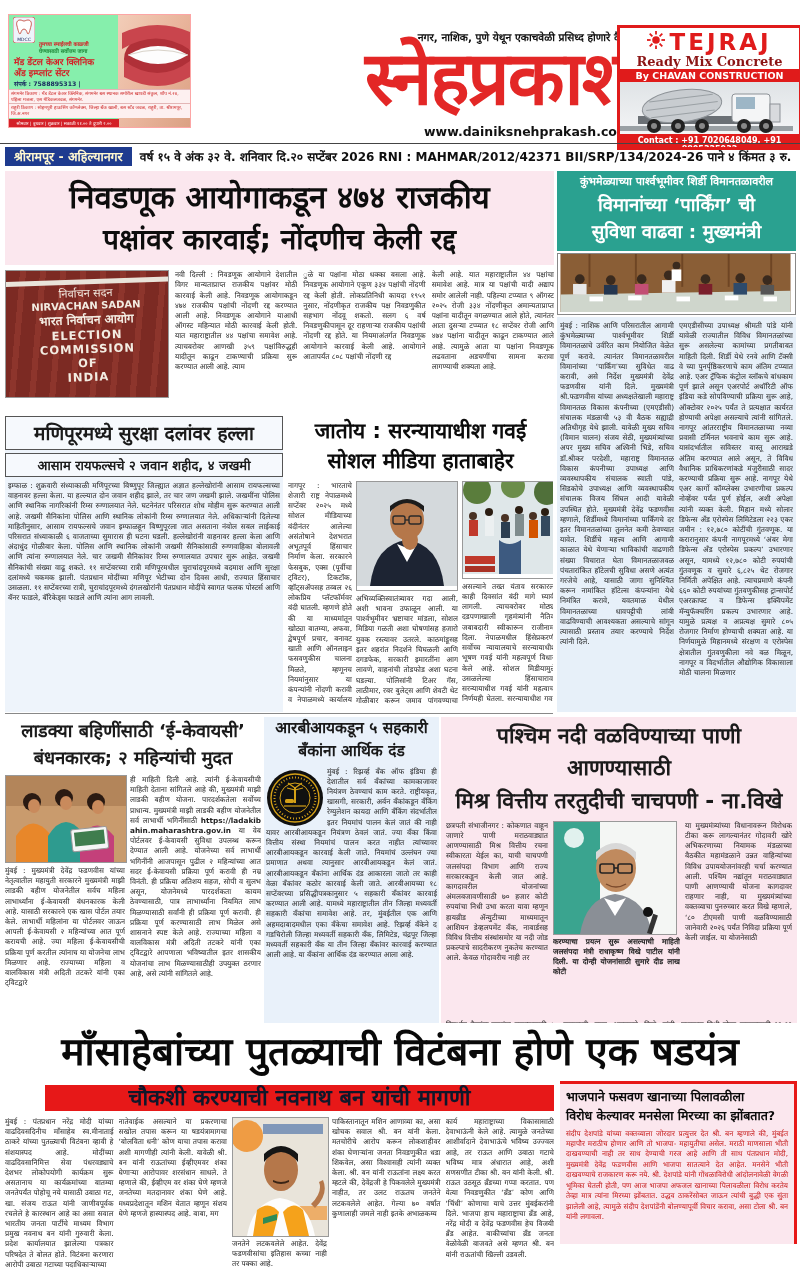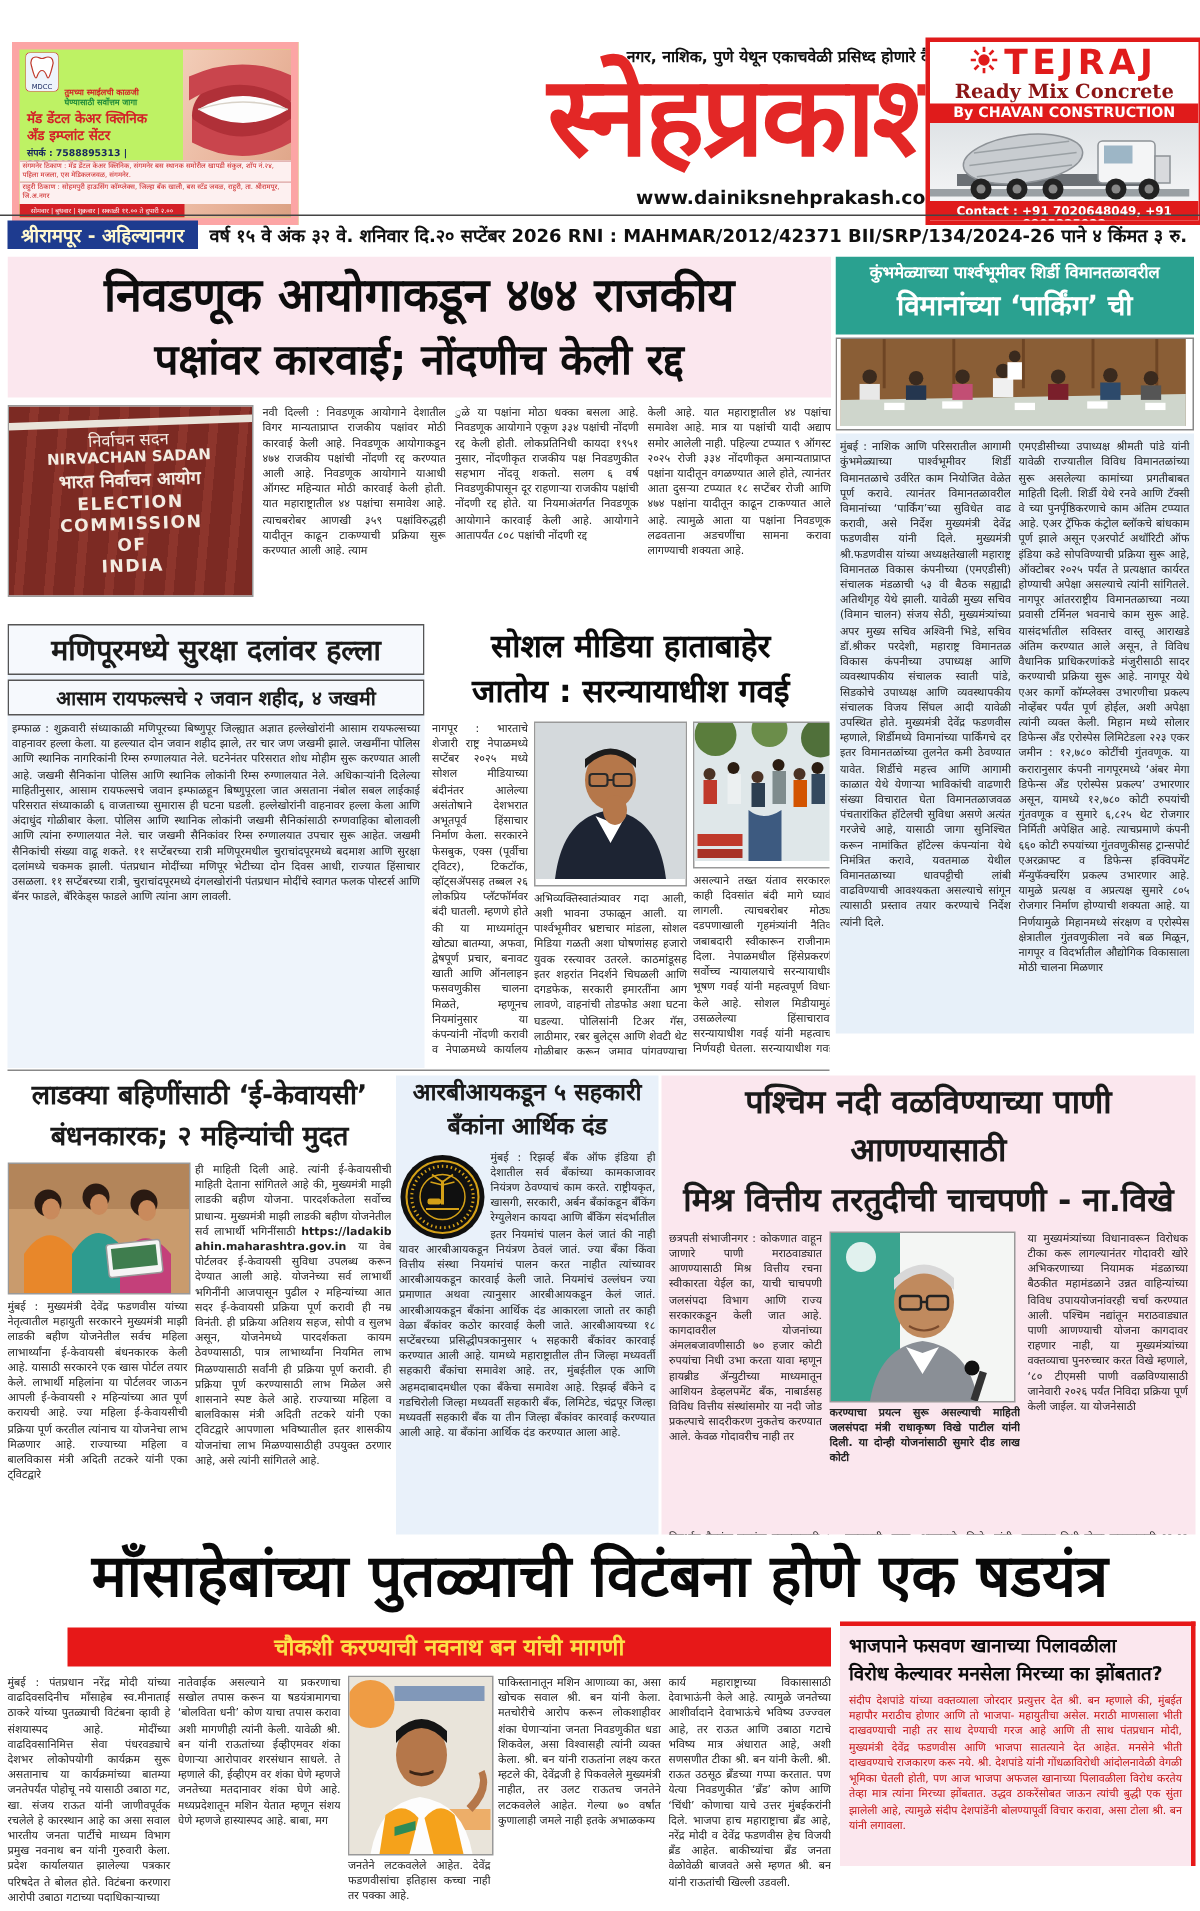--- a/index.html
+++ b/index.html
@@ -2,21 +2,21 @@
 <html><head>
 <meta charset="utf-8">
 <style>
   html,body{margin:0;padding:0;background:#e9e9e9;}
   .page{position:relative;width:800px;height:1274px;margin:0 auto;background:#ffffff;
         font-family:"DejaVu Sans",sans-serif;color:#1a1a1a;overflow:hidden;}
   .abs{position:absolute;}
   .body-txt{font-size:7.3px;line-height:1.4;text-align:justify;color:#232323;overflow:hidden;}
 
   
-  .ad-dental{left:8px;top:28px;width:181px;height:112px;border:5px solid #fca5a5;background:#bef264;overflow:hidden;}
+  .ad-dental{left:8px;top:14px;width:181px;height:112px;border:1px solid #fca5a5;background:#86efac;overflow:hidden;}
   .smile-img{position:absolute;right:0;top:0;width:72px;height:112px;background:linear-gradient(115deg,#f2cdb8 0%,#e9b49b 55%,#dba183 100%);overflow:hidden;}
   .tooth-badge{position:absolute;left:4px;top:2px;width:22px;height:26px;}
   .ad-dental .tag{font-size:5.4px;font-weight:bold;line-height:1.25;}
   .t-red{color:#d42027;} .t-green{color:#1f8a3a;}
   .clinic-name{font-size:9px;font-weight:bold;color:#d42027;line-height:1.2;}
   .clinic-contact{font-size:6.2px;font-weight:bold;color:#17265e;}
   .addr-bar{font-size:4.6px;line-height:1.25;color:#c22;background:#fdf0f0;border-top:1px solid #e3b6b6;padding:1px 2px;}
   .timing-bar{position:absolute;left:0;bottom:0;width:110px;background:#d42027;color:#fff;font-size:4.4px;text-align:center;padding:1px 0;}
 
   .mast-tagline{left:402px;top:30px;width:250px;font-size:10.5px;font-weight:bold;color:#111;text-align:center;}
@@ -97,22 +97,22 @@
   .vk-body{display:flex;gap:5px;margin-top:4px;height:196px;}
   .vk-c1{width:102px;flex:0 0 auto;}
   .vk-c2{width:127px;flex:0 0 auto;display:flex;flex-direction:column;gap:2px;justify-content:space-between;}
   .vk-c3{flex:1;}
   .vikhe-photo{width:122px;height:112px;border:1px solid #999;}
   .vk-foot{display:flex;gap:6px;margin-top:3px;}
   .vk-foot div{flex:1;}
 
   
   .banner{left:0;top:1026px;width:800px;text-align:center;font-weight:bold;font-size:39px;color:#090909;line-height:1.35;}
-  .redbar{left:45px;top:1085px;width:509px;height:26px;background:#e71818;color:#fde047;font-weight:bold;
-          font-size:15px;text-align:center;line-height:26px;}
+  .redbar{left:45px;top:1085px;width:509px;height:26px;background:#e71818;color:#0f172a;font-weight:bold;
+          font-size:22px;text-align:center;line-height:26px;}
   .bt{left:5px;top:1117px;width:549px;height:152px;display:flex;gap:5px;overflow:hidden;}
   .bt-col{flex:1;}
   .bt-mid{width:95px;flex:0 0 auto;display:flex;flex-direction:column;gap:2px;}
   .ban-photo{width:95px;height:118px;border:1px solid #999;}
 
   .bjp{left:560px;top:1081px;width:237px;height:163px;background:#fbe7ee;border-top:3px solid #e71818;
        border-right:3px solid #e71818;padding:4px 6px;box-sizing:border-box;overflow:hidden;}
   .bjp-head{font-weight:bold;font-size:12.5px;line-height:1.5;color:#0b0b0b;}
   .bjp-body{margin-top:3px;font-size:7.2px;line-height:1.45;text-align:justify;color:#c41414;}
 </style>
@@ -233,20 +233,21 @@
       <div class="lead-col body-txt">नवी दिल्ली : निवडणूक आयोगाने देशातील विगर मान्यताप्राप्त राजकीय पक्षांवर मोठी कारवाई केली आहे. निवडणूक आयोगाकडून ४७४ राजकीय पक्षांची नोंदणी रद्द करण्यात आली आहे. निवडणूक आयोगाने याआधी ऑगस्ट महिन्यात मोठी कारवाई केली होती. यात महाराष्ट्रातील ४४ पक्षांचा समावेश आहे. त्याचबरोबर आणखी ३५९ पक्षांविरुद्धही यादीतून काढून टाकण्याची प्रक्रिया सुरू करण्यात आली आहे. त्याम</div>
       <div class="lead-col body-txt">ुळे या पक्षांना मोठा धक्का बसला आहे. निवडणूक आयोगाने एकूण ३३४ पक्षांची नोंदणी रद्द केली होती. लोकप्रतिनिधी कायदा १९५१ नुसार, नोंदणीकृत राजकीय पक्ष निवडणुकीत सहभाग नोंदवू शकतो. सलग ६ वर्ष निवडणुकीपासून दूर राहणाऱ्या राजकीय पक्षांची नोंदणी रद्द होते. या नियमाअंतर्गत निवडणूक आयोगाने कारवाई केली आहे. आयोगाने आतापर्यंत ८०८ पक्षांची नोंदणी रद्द</div>
       <div class="lead-col body-txt">केली आहे. यात महाराष्ट्रातील ४४ पक्षांचा समावेश आहे. मात्र या पक्षांची यादी अद्याप समोर आलेली नाही. पहिल्या टप्प्यात ९ ऑगस्ट २०२५ रोजी ३३४ नोंदणीकृत अमान्यताप्राप्त पक्षांना यादीतून वगळण्यात आले होते, त्यानंतर आता दुसऱ्या टप्प्यात १८ सप्टेंबर रोजी आणि ४७४ पक्षांना यादीतून काढून टाकण्यात आले आहे. त्यामुळे आता या पक्षांना निवडणूक लढवताना अडचणींचा सामना करावा लागण्याची शक्यता आहे.</div>
     </div>
   </div>
 
   <div class="abs cm">
     <div class="cm-head">
       <div class="cm-kicker">कुंभमेळ्याच्या पार्श्वभूमीवर शिर्डी विमानतळावरील</div>
       <div class="cm-l">विमानांच्या ‘पार्किंग’ ची</div>
+      <div class="cm-l">सुविधा वाढवा : मुख्यमंत्री</div>
     </div>
     <div class="cm-photo">
       <svg width="235" height="58" viewBox="0 0 238 60">
         <rect width="238" height="60" fill="#8a5e36"></rect>
         <g stroke="#6e4524" stroke-width="2">
           <line x1="30" y1="0" x2="30" y2="34"></line>
             <line x1="78" y1="0" x2="78" y2="34"></line>
           <line x1="126" y1="0" x2="126" y2="34"></line>
             <line x1="174" y1="0" x2="174" y2="34"></line>
             <line x1="218" y1="0" x2="218" y2="34"></line>
@@ -286,22 +287,22 @@
   </div>
 
   <div class="abs mn">
     <div class="mn-h1">मणिपूरमध्ये सुरक्षा दलांवर हल्ला</div>
     <div class="mn-h2">आसाम रायफल्सचे २ जवान शहीद, ४ जखमी</div>
     <div class="mn-body body-txt">इम्फाळ : शुक्रवारी संध्याकाळी मणिपूरच्या बिष्णुपूर जिल्ह्यात अज्ञात हल्लेखोरांनी आसाम रायफल्सच्या वाहनावर हल्ला केला. या हल्ल्यात दोन जवान शहीद झाले, तर चार जण जखमी झाले. जखमींना पोलिस आणि स्थानिक नागरिकांनी रिम्स रुग्णालयात नेले. घटनेनंतर परिसरात शोध मोहीम सुरू करण्यात आली आहे. जखमी सैनिकांना पोलिस आणि स्थानिक लोकांनी रिम्स रुग्णालयात नेले. अधिकाऱ्यांनी दिलेल्या माहितीनुसार, आसाम रायफल्सचे जवान इम्फाळहून बिष्णुपूरला जात असताना नंबोल सबल लाईकाई परिसरात संध्याकाळी ६ वाजताच्या सुमारास ही घटना घडली. हल्लेखोरांनी वाहनावर हल्ला केला आणि अंदाधुंद गोळीबार केला. पोलिस आणि स्थानिक लोकांनी जखमी सैनिकांसाठी रुग्णवाहिका बोलावली आणि त्यांना रुग्णालयात नेले. चार जखमी सैनिकांवर रिम्स रुग्णालयात उपचार सुरू आहेत. जखमी सैनिकांची संख्या वाढू शकते. ११ सप्टेंबरच्या रात्री मणिपूरमधील चुराचांदपूरमध्ये बदमाश आणि सुरक्षा दलांमध्ये चकमक झाली. पंतप्रधान मोदींच्या मणिपूर भेटीच्या दोन दिवस आधी, राज्यात हिंसाचार उसळला. ११ सप्टेंबरच्या रात्री, चुराचांदपूरमध्ये दंगलखोरांनी पंतप्रधान मोदींचे स्वागत फलक पोस्टर्स आणि बॅनर फाडले, बॅरिकेड्स फाडले आणि त्यांना आग लावली.</div>
   </div>
 
   <div class="abs so">
     <div class="so-head">
+      <div>जातोय : सरन्यायाधीश गवई</div>
       <div>सोशल मीडिया हाताबाहेर</div>
-      <div>जातोय : सरन्यायाधीश गवई</div>
     </div>
     <div class="so-body">
       <div class="so-c1 body-txt">नागपूर : भारताचे शेजारी राष्ट्र नेपाळमध्ये सप्टेंबर २०२५ मध्ये सोशल मीडियाच्या बंदीनंतर आलेल्या असंतोषाने देशभरात अभूतपूर्व हिंसाचार निर्माण केला. सरकारने फेसबुक, एक्स (पूर्वीचा ट्विटर), टिकटॉक, व्हॉट्सॲपसह तब्बल २६ लोकप्रिय प्लॅटफॉर्मवर बंदी घातली. म्हणणे होते की या माध्यमांतून खोट्या बातम्या, अफवा, द्वेषपूर्ण प्रचार, बनावट खाती आणि ऑनलाइन फसवणुकीस चालना मिळते, म्हणूनच नियमांनुसार या कंपन्यांनी नोंदणी करावी व नेपाळमध्ये कार्यालय स्थापन करावे, ही अट पूर्ण न केल्यामुळे बंदी अपरिहार्य झाली. पण या निर्णयामुळे बेरोजगारी आणि राजकीय अस्थिरतेमुळे त्रस्त असलेल्या तरुणांमध्ये तीव्र असंतोष पेटला. सोशल मीडिया हेच त्यांचे संवाद विचार</div>
       <div class="so-c2">
         <div class="cji-photo">
           <svg width="100" height="104" viewBox="0 0 100 104">
             <rect width="100" height="104" fill="#d4d9dc"></rect>
             <rect width="100" height="104" fill="url(#)" opacity="0"></rect>
             <path d="M13 104 Q18 62 50 58 Q82 62 87 104 Z" fill="#1d2433"></path>
             <path d="M40 62 L50 80 L60 62 L50 66 Z" fill="#fff"></path>

